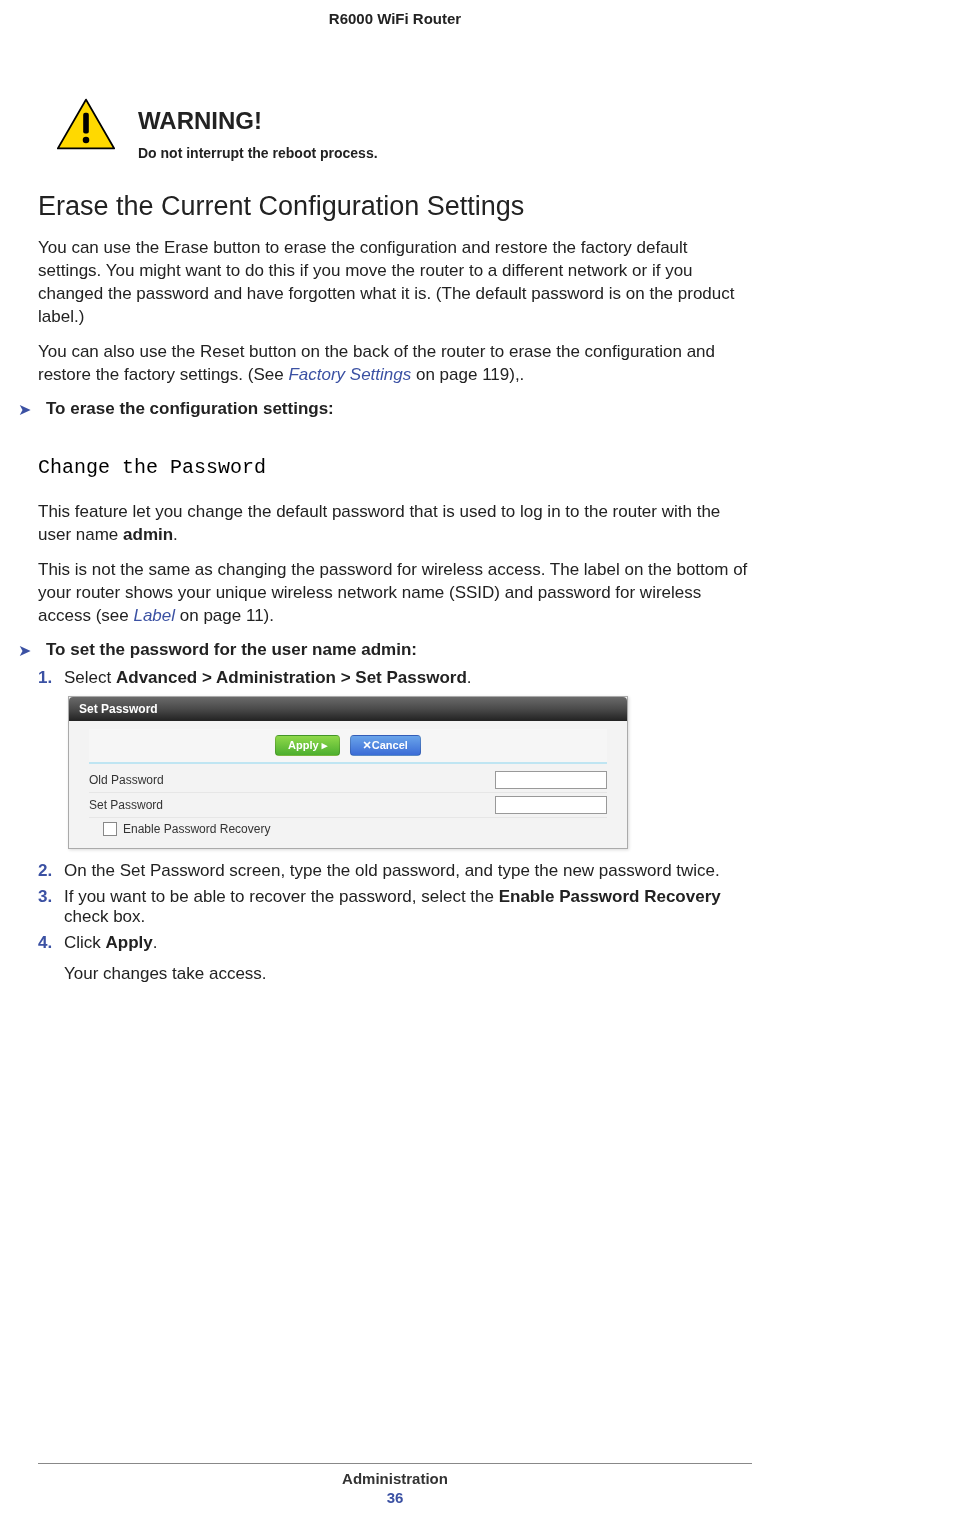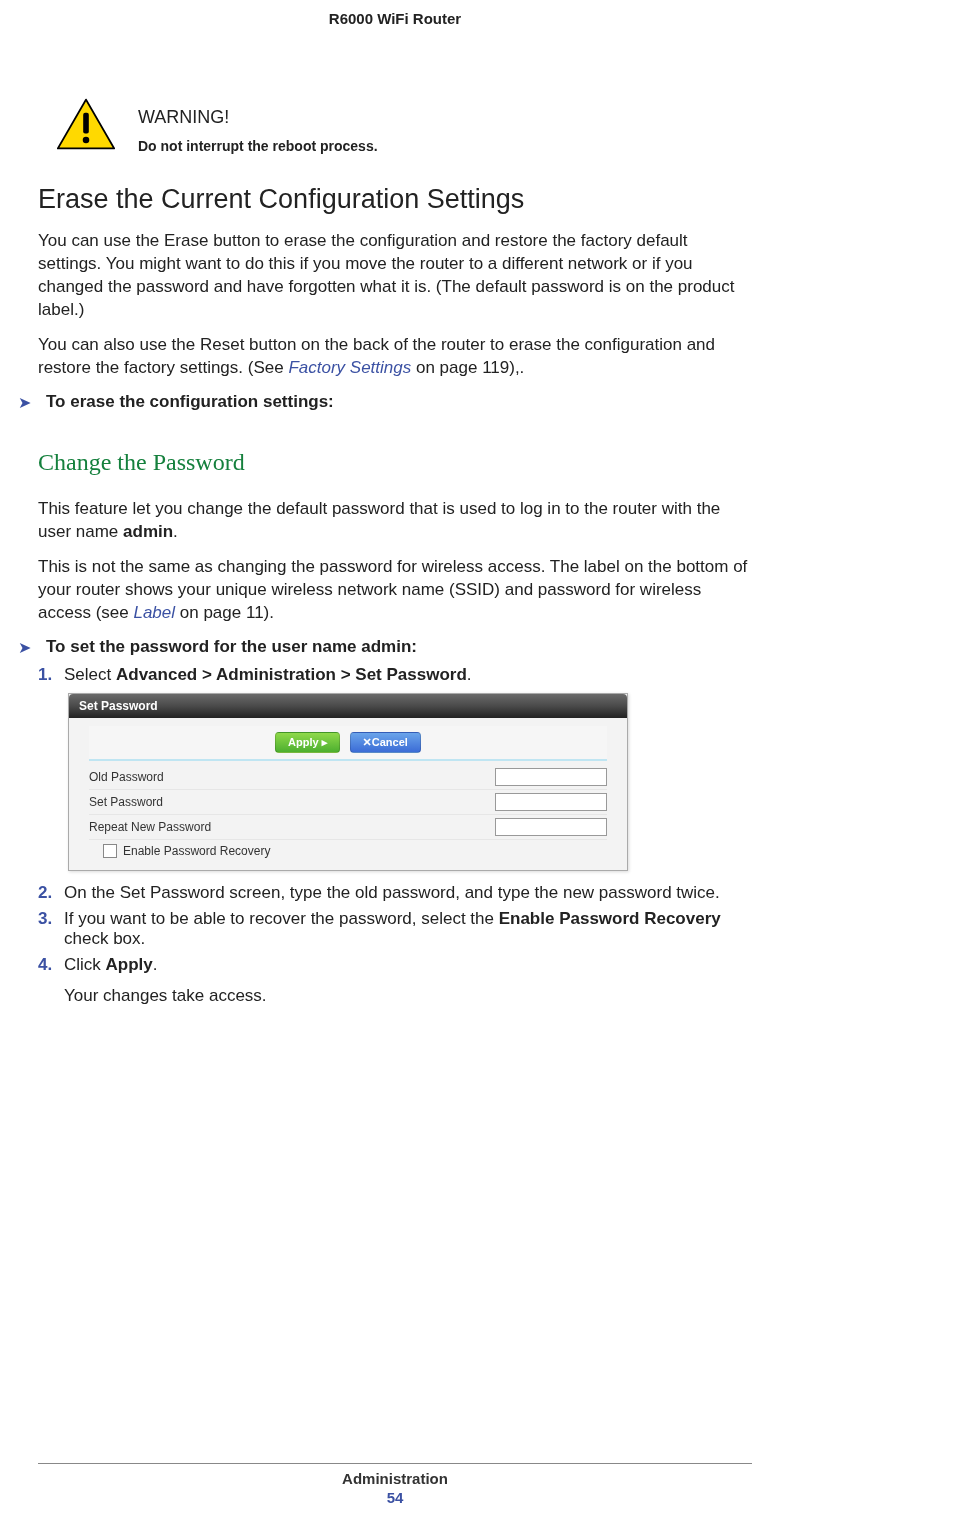--- a/index.html
+++ b/index.html
@@ -32,38 +32,38 @@
   }
   .warning-icon svg {
     width: 60px;
     height: 54px;
     display: block;
   }
   .warning-text {
     margin-left: 22px;
   }
   .warning-label {
-    font-weight: normal;
-    font-size: 18px;
+    font-weight: bold;
+    font-size: 24px;
     margin: 10px 0 10px 0;
   }
   .warning-body {
     font-weight: bold;
     font-size: 14px;
   }
   .h2 {
     font-family: "Century Gothic", Futura, Arial, sans-serif;
     font-size: 27px;
     color: #222;
     margin: 30px 0 15px 0;
   }
   .h1 {
-    font-family: Liberation Serif, serif;
-    font-size: 24px;
-    color: #15803d;
+    font-family: Liberation Mono, monospace;
+    font-size: 20px;
+    color: #000000;
     margin: 35px 0 22px 0;
   }
   p {
     margin: 10px 0 12px 0;
     line-height: 1.35;
   }
   .link-italic {
     color: #3b51a3;
     font-style: italic;
   }
@@ -259,24 +259,20 @@
     </div>
     <div class="ui-form">
       <div class="ui-row">
         <span class="ui-label">Old Password</span>
         <span class="ui-input"></span>
       </div>
       <div class="ui-row">
         <span class="ui-label">Set Password</span>
         <span class="ui-input"></span>
       </div>
-      <div class="ui-row">
-        <span class="ui-label">Repeat New Password</span>
-        <span class="ui-input"></span>
-      </div>
       <div class="ui-check-row">
         <span class="ui-checkbox"></span>
         <span class="ui-label">Enable Password Recovery</span>
       </div>
     </div>
   </div>
 
   <div class="step">
     <span class="step-num">2.</span>
     <div class="step-body">On the Set Password screen, type the old password, and type the new password twice.</div>
@@ -293,16 +289,16 @@
     <span class="step-num">4.</span>
     <div class="step-body">
       <span>Click </span><b>Apply</b><span>.</span>
     </div>
   </div>
 
   <p class="indent" style="margin-left:26px">Your changes take access.</p>
 
   <div class="footer">
     <div class="footer-section">Administration</div>
-    <div class="footer-page">54</div>
+    <div class="footer-page">36</div>
   </div>
 
 </div>
 
 </body></html>

